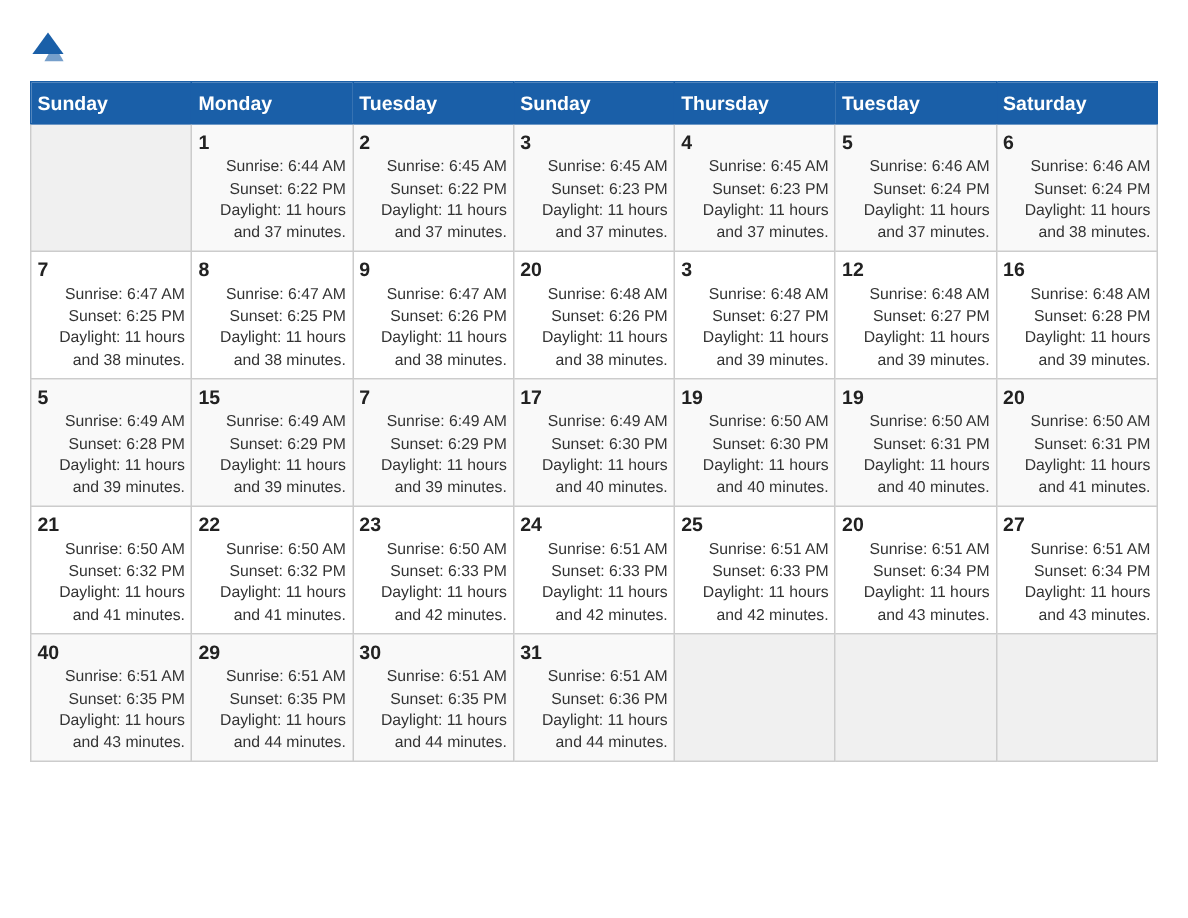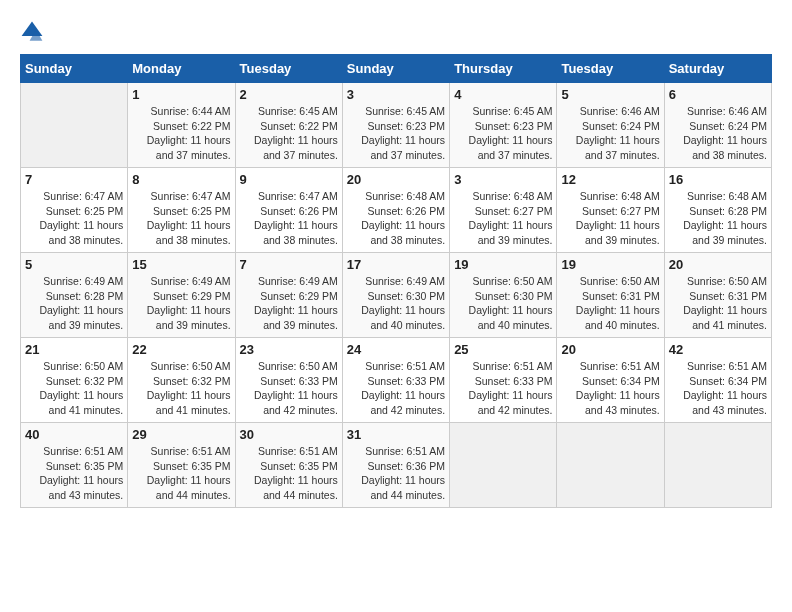--- a/index.html
+++ b/index.html
@@ -307,21 +307,21 @@
 and 42 minutes.</div>
         </td>
         <td>
           <span class="day-num">20</span>
           <div class="day-info" style="white-space: pre-line;">Sunrise: 6:51 AM
 Sunset: 6:34 PM
 Daylight: 11 hours
 and 43 minutes.</div>
         </td>
         <td>
-          <span class="day-num">42</span>
+          <span class="day-num">27</span>
           <div class="day-info" style="white-space: pre-line;">Sunrise: 6:51 AM
 Sunset: 6:34 PM
 Daylight: 11 hours
 and 43 minutes.</div>
         </td>
       </tr>
       <tr>
         <td>
           <span class="day-num">40</span>
           <div class="day-info" style="white-space: pre-line;">Sunrise: 6:51 AM

